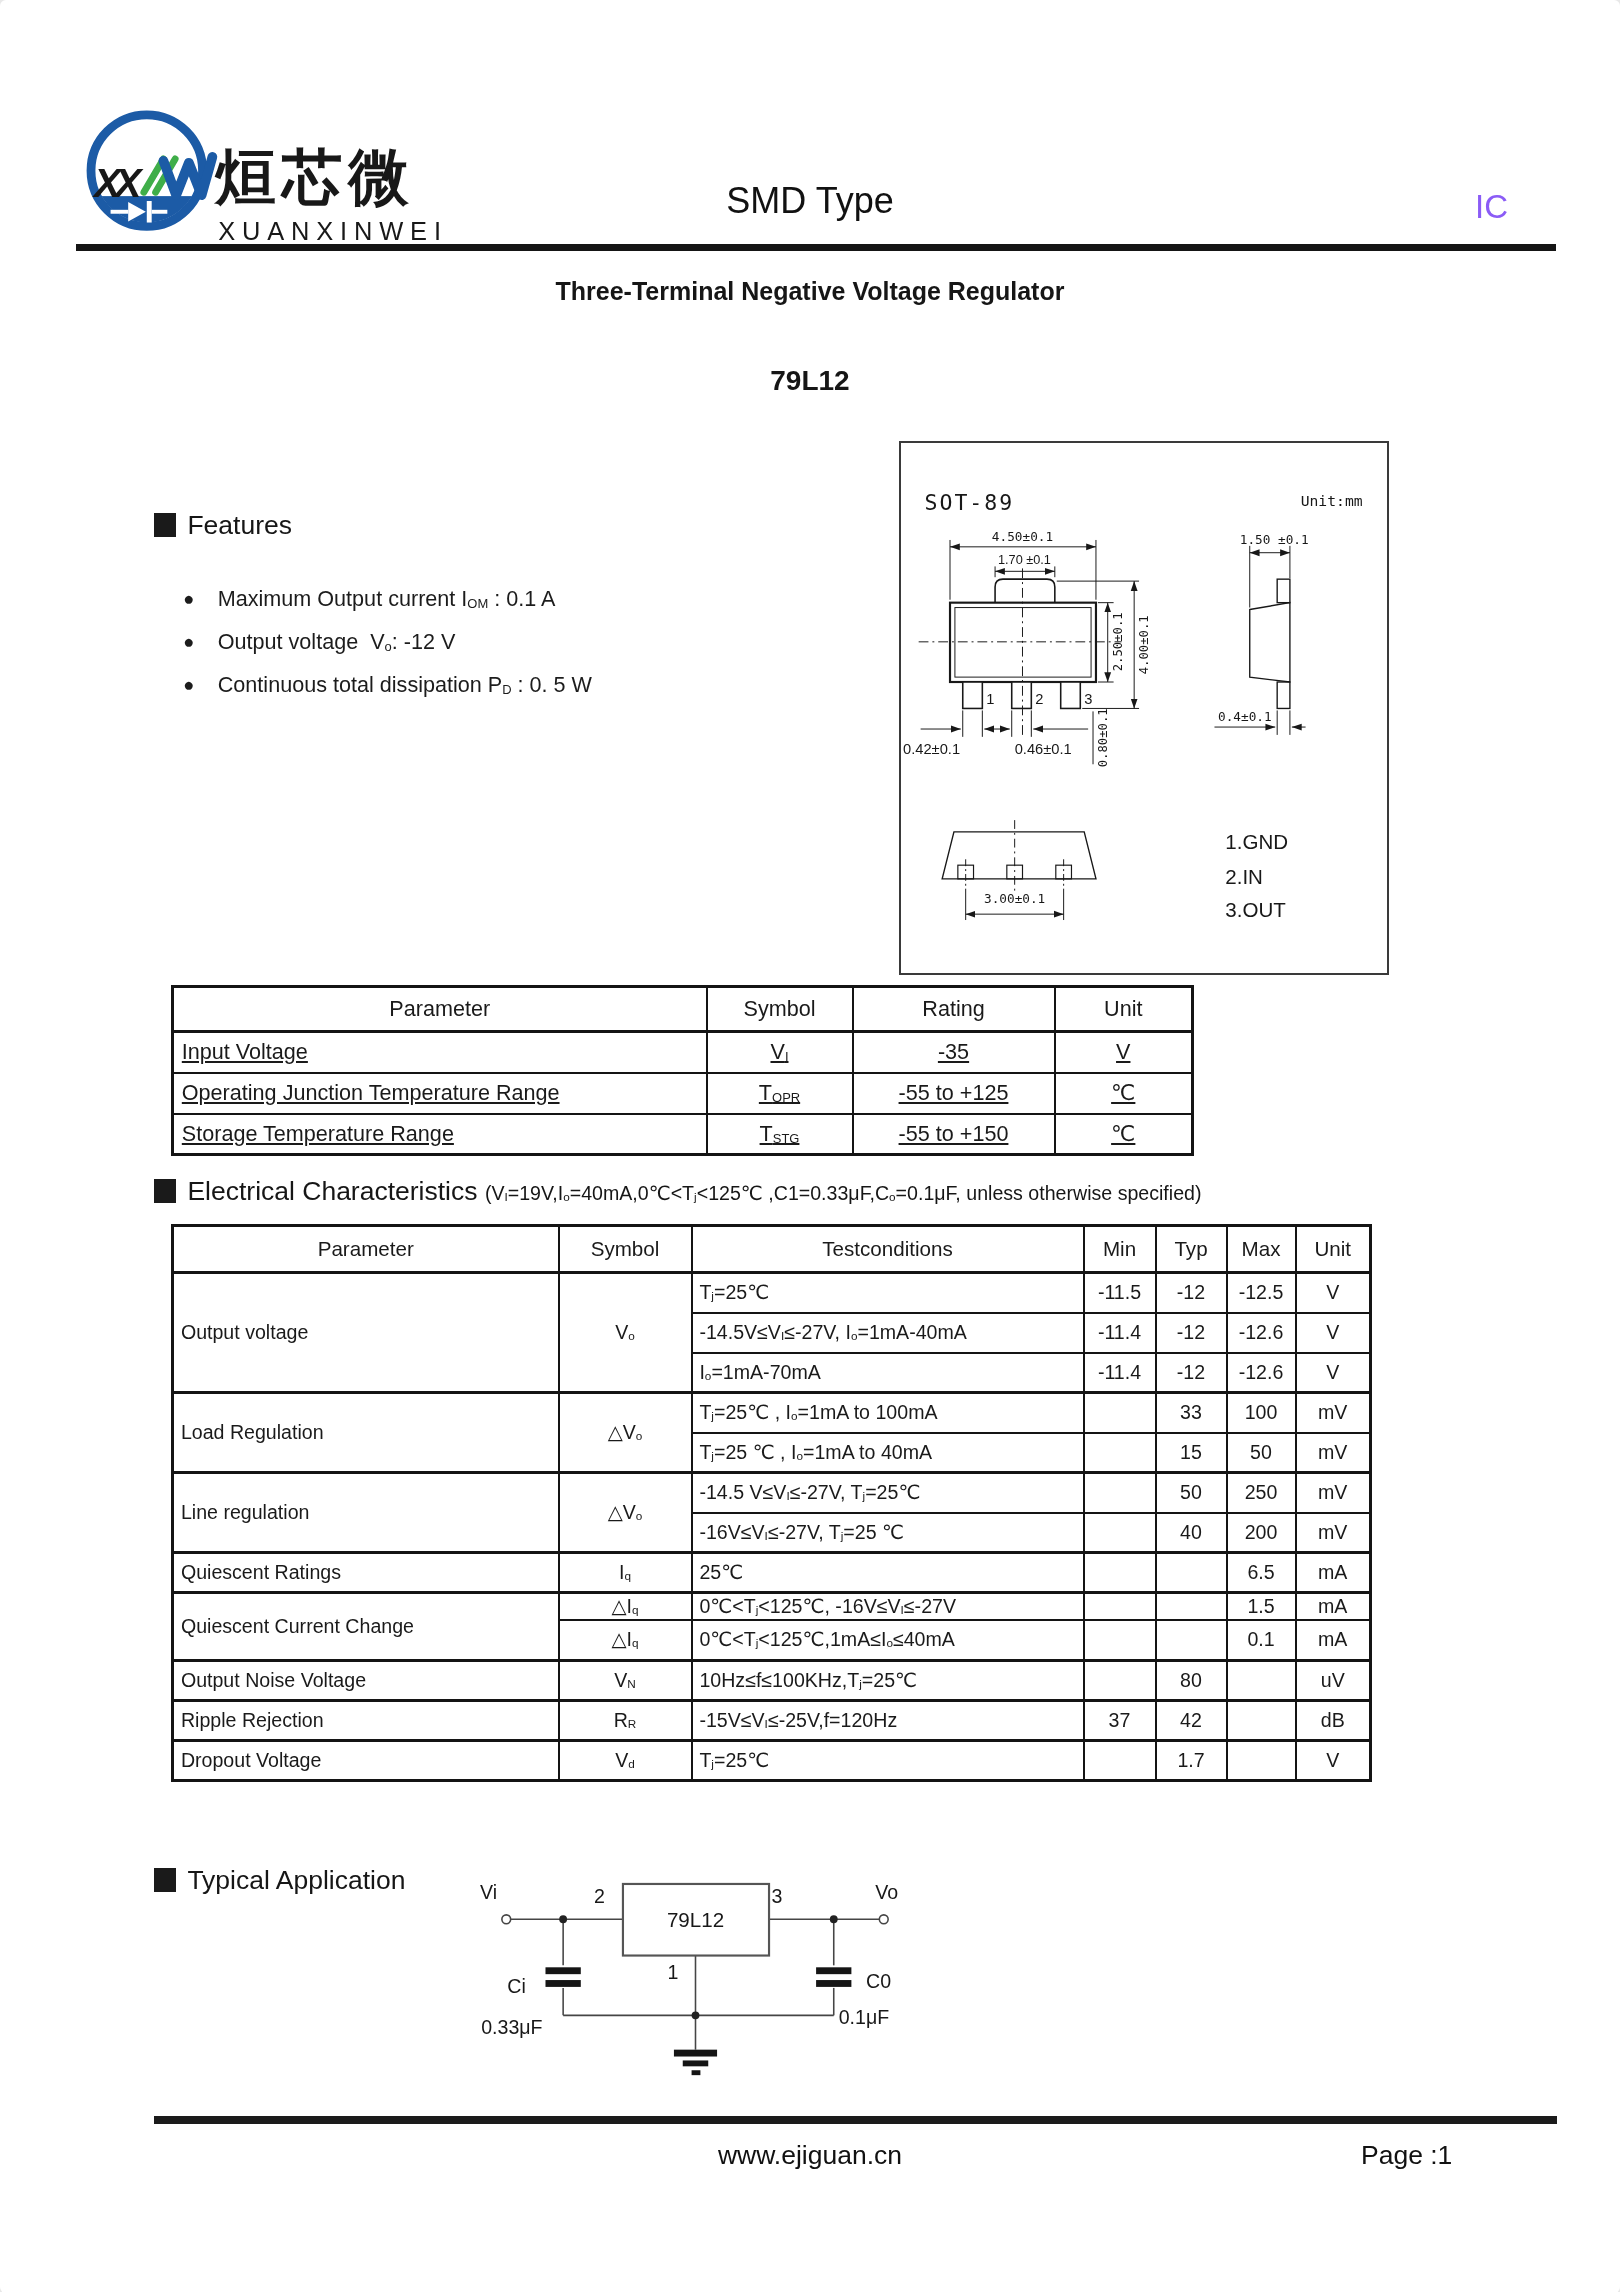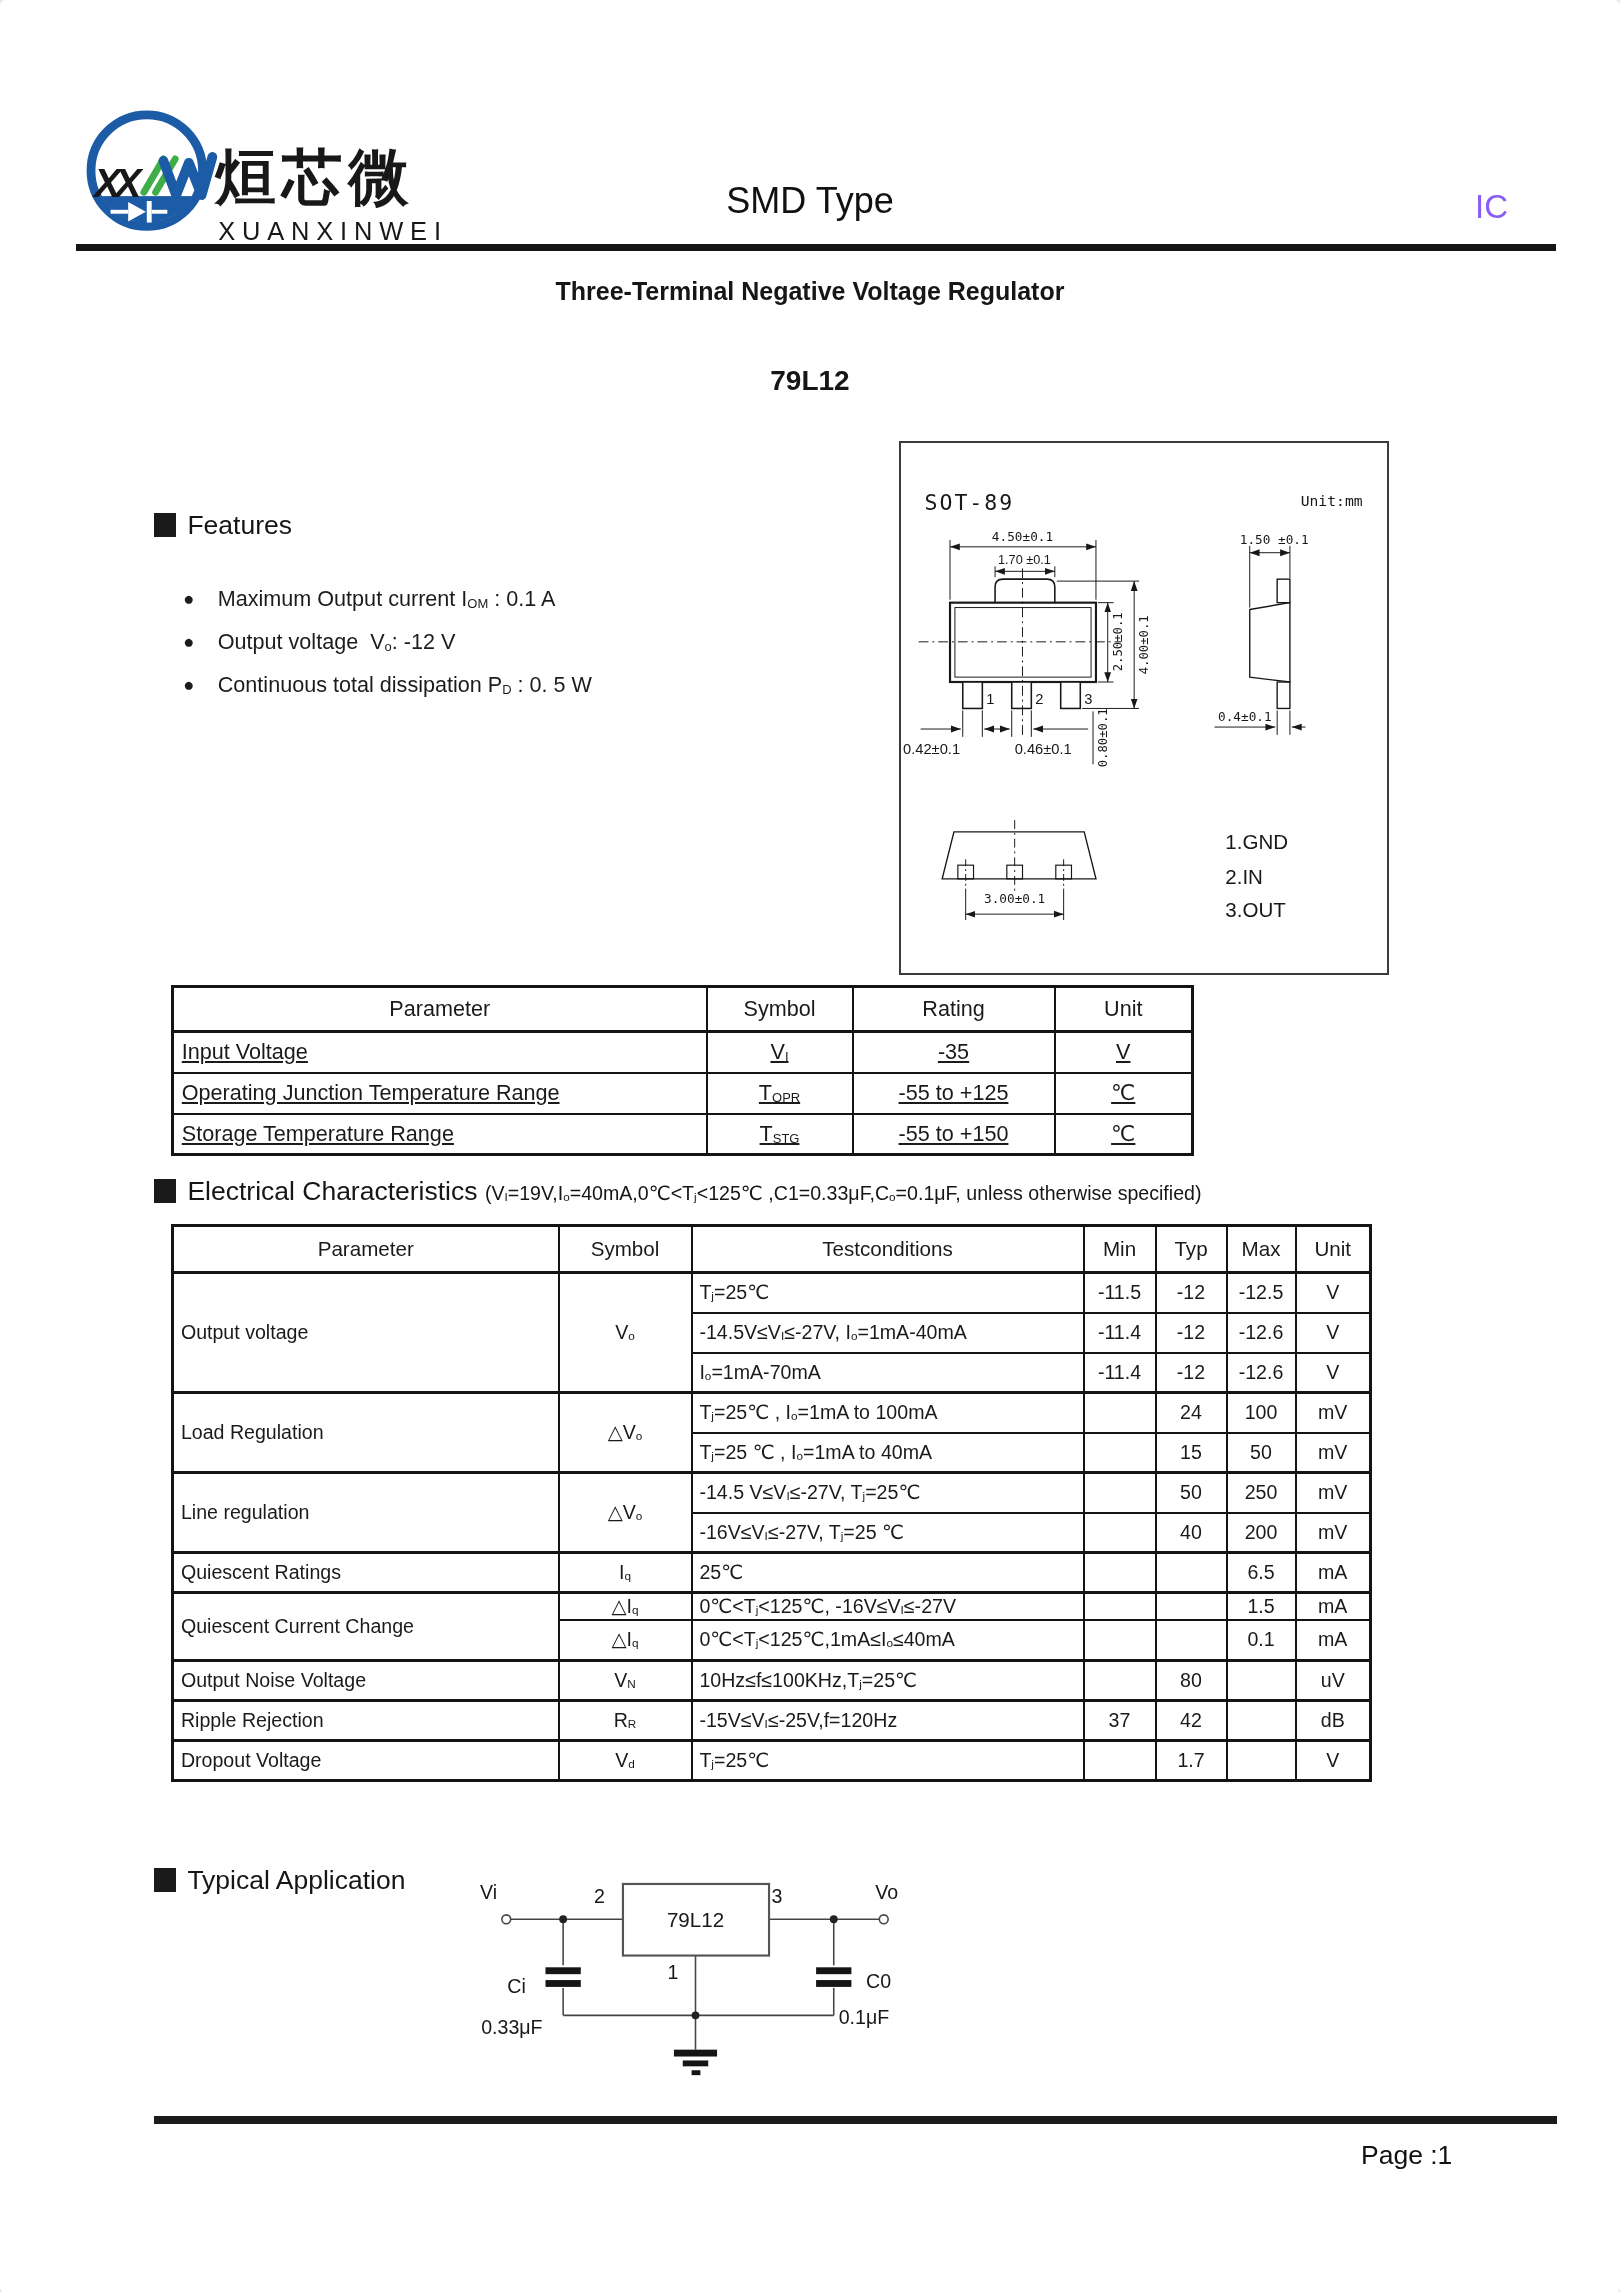--- a/index.html
+++ b/index.html
@@ -300,21 +300,21 @@
         <td>-11.4</td>
         <td>-12</td>
         <td>-12.6</td>
         <td>V</td>
       </tr>
       <tr class="grp" style="height:40px">
         <td class="pl" rowspan="2">Load Regulation</td>
         <td rowspan="2">△V<sub>o</sub></td>
         <td class="pl">T<sub>j</sub>=25℃ , I<sub>o</sub>=1mA to 100mA</td>
         <td></td>
-        <td>24</td>
+        <td>33</td>
         <td>100</td>
         <td>mV</td>
       </tr>
       <tr style="height:40px">
         <td class="pl">T<sub>j</sub>=25 ℃ , I<sub>o</sub>=1mA to 40mA</td>
         <td></td>
         <td>15</td>
         <td>50</td>
         <td>mV</td>
       </tr>
@@ -432,16 +432,17 @@
       <text x="313" y="26" text-anchor="middle">3</text>
       <text x="207" y="104" text-anchor="middle">1</text>
       <text x="57" y="118" text-anchor="end">Ci</text>
       <text x="404" y="113">C0</text>
       <text x="74" y="160" text-anchor="end">0.33μF</text>
       <text x="376" y="150">0.1μF</text>
     </g>
   </svg>
 
   <div class="abs footer-rule"></div>
+  <div class="abs site">www.ejiguan.cn</div>
   <div class="abs pageno">Page :1</div>
 
 </div>
 
 
 </body></html>

